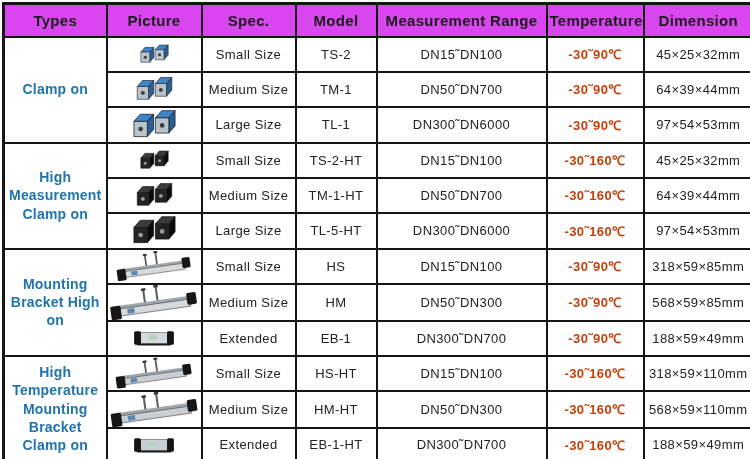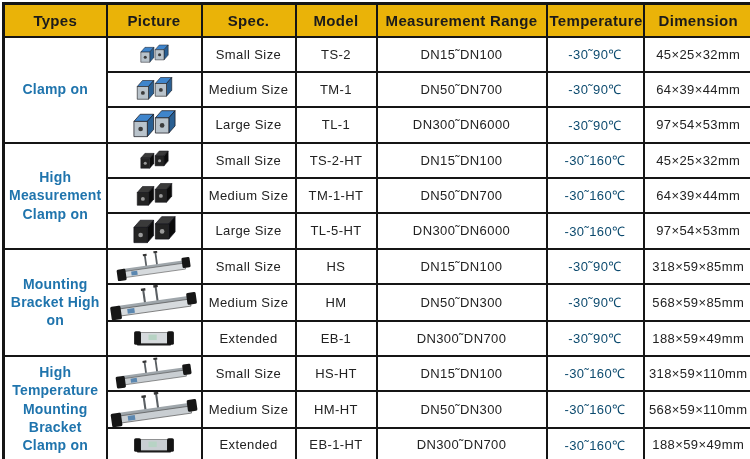--- a/index.html
+++ b/index.html
@@ -20,42 +20,42 @@
   th, td {
     border: 2px solid #151515;
     text-align: center;
     vertical-align: middle;
     padding: 0 2px;
     overflow: hidden;
   }
   tr.header-row { height: 33px; }
   tr.data-row { height: 35px; }
   th {
-    background: #eab308;
+    background: #d946ef;
     font-size: 15px;
     font-weight: bold;
     color: #1b1b1b;
     letter-spacing: 0.3px;
     white-space: nowrap;
   }
   td {
     font-size: 13px;
     color: #222222;
     letter-spacing: 0.4px;
     white-space: nowrap;
   }
   td.types-cell {
     color: #1f74ad;
     font-weight: bold;
     font-size: 14px;
     line-height: 1.3;
     letter-spacing: 0.2px;
     white-space: normal;
   }
-  td.temp-cell { color: #0c4a6e; }
+  td.temp-cell { color: #c2410c; font-weight: bold; }
   td.pic-cell { padding: 0; }
 
   
   .ic { display: inline-block; vertical-align: middle; }
   .ic-pair-sm { width: 31px; height: 23px; }
   .ic-pair-md { width: 39px; height: 29px; }
   .ic-pair-lg { width: 47px; height: 34px; }
   .ic-rail-sm { width: 76px; height: 30px; }
   .ic-rail-md { width: 92px; height: 35px; }
   .ic-cyl     { width: 48px; height: 20px; }

